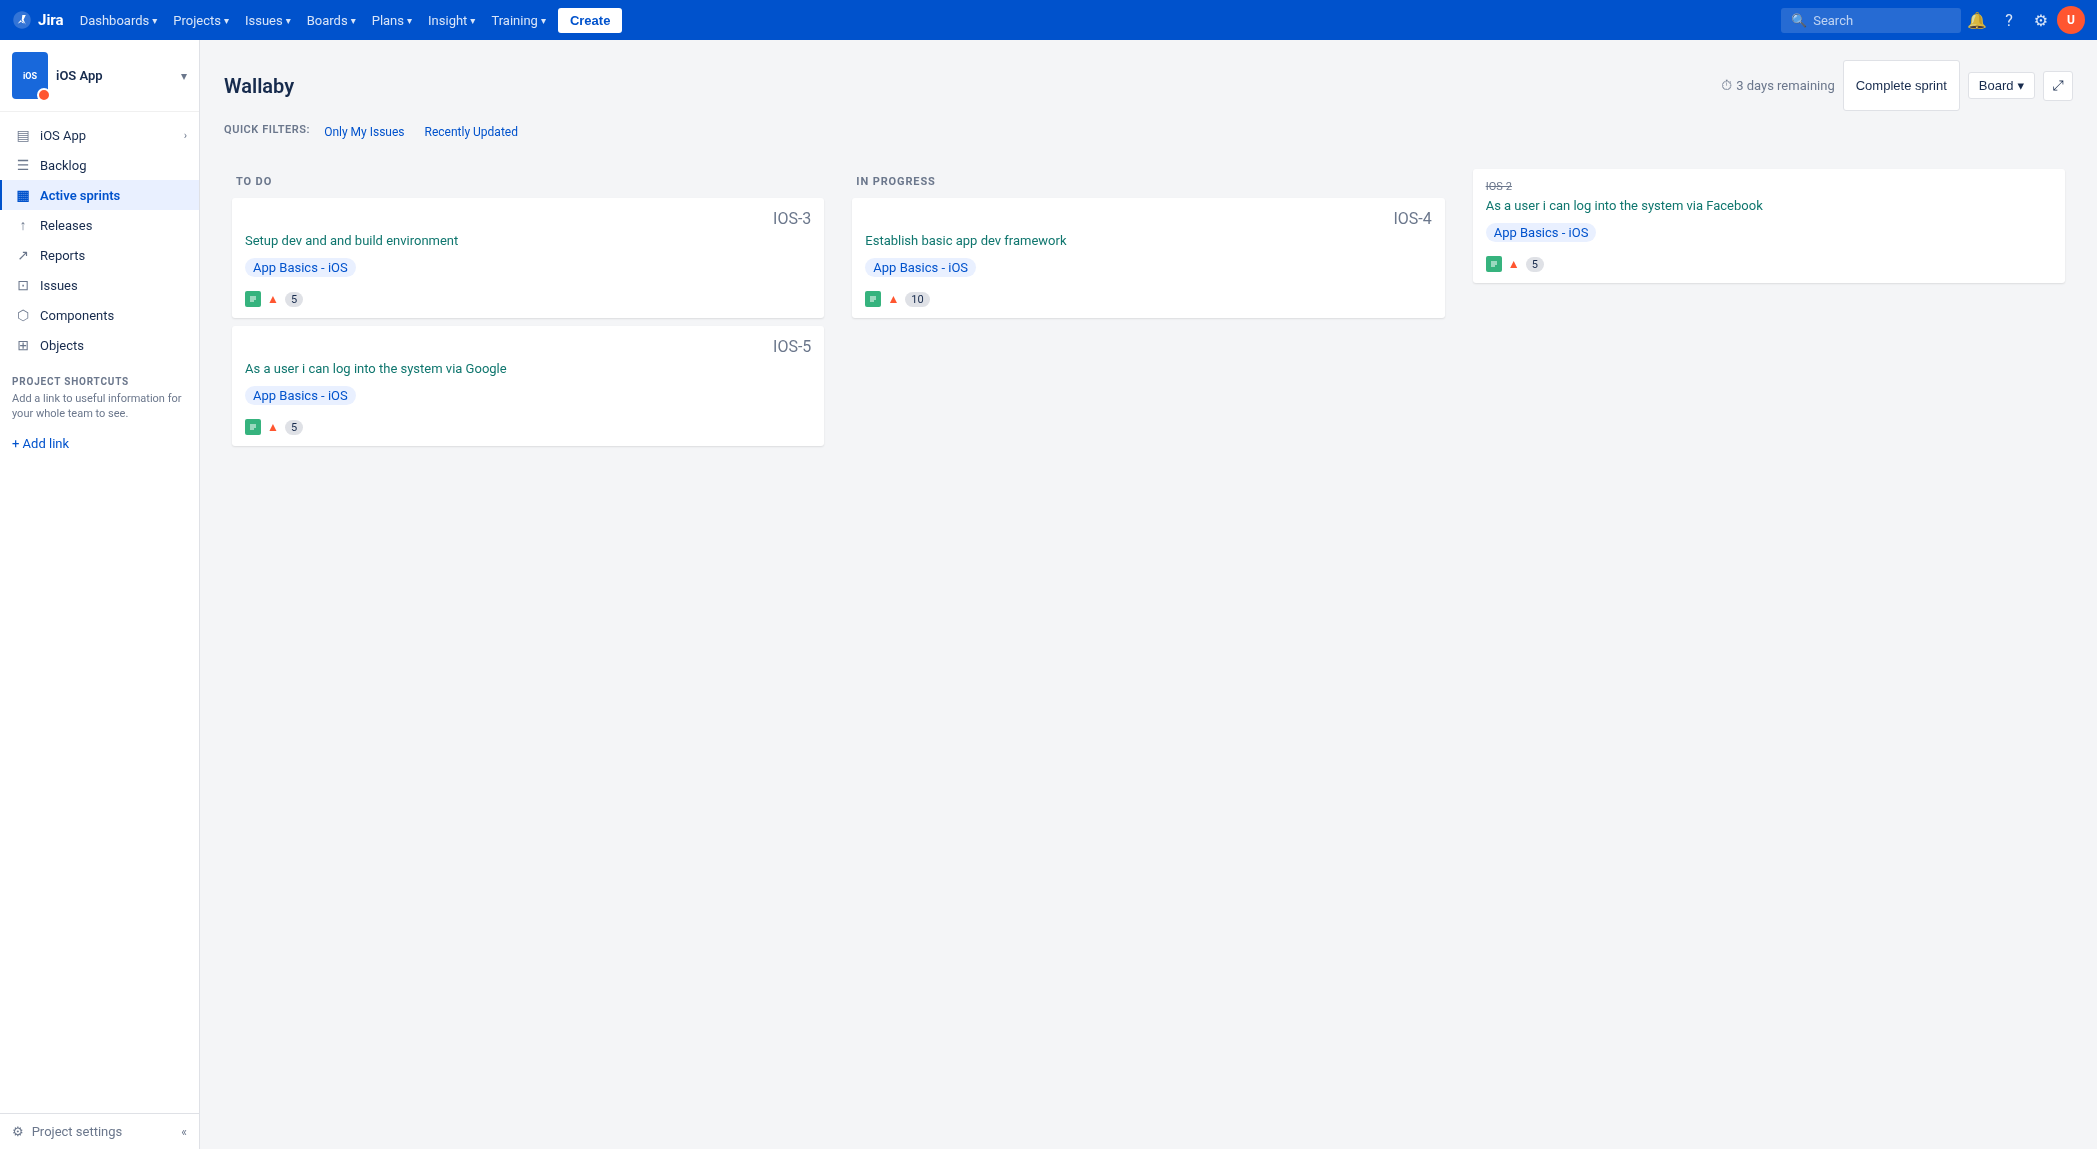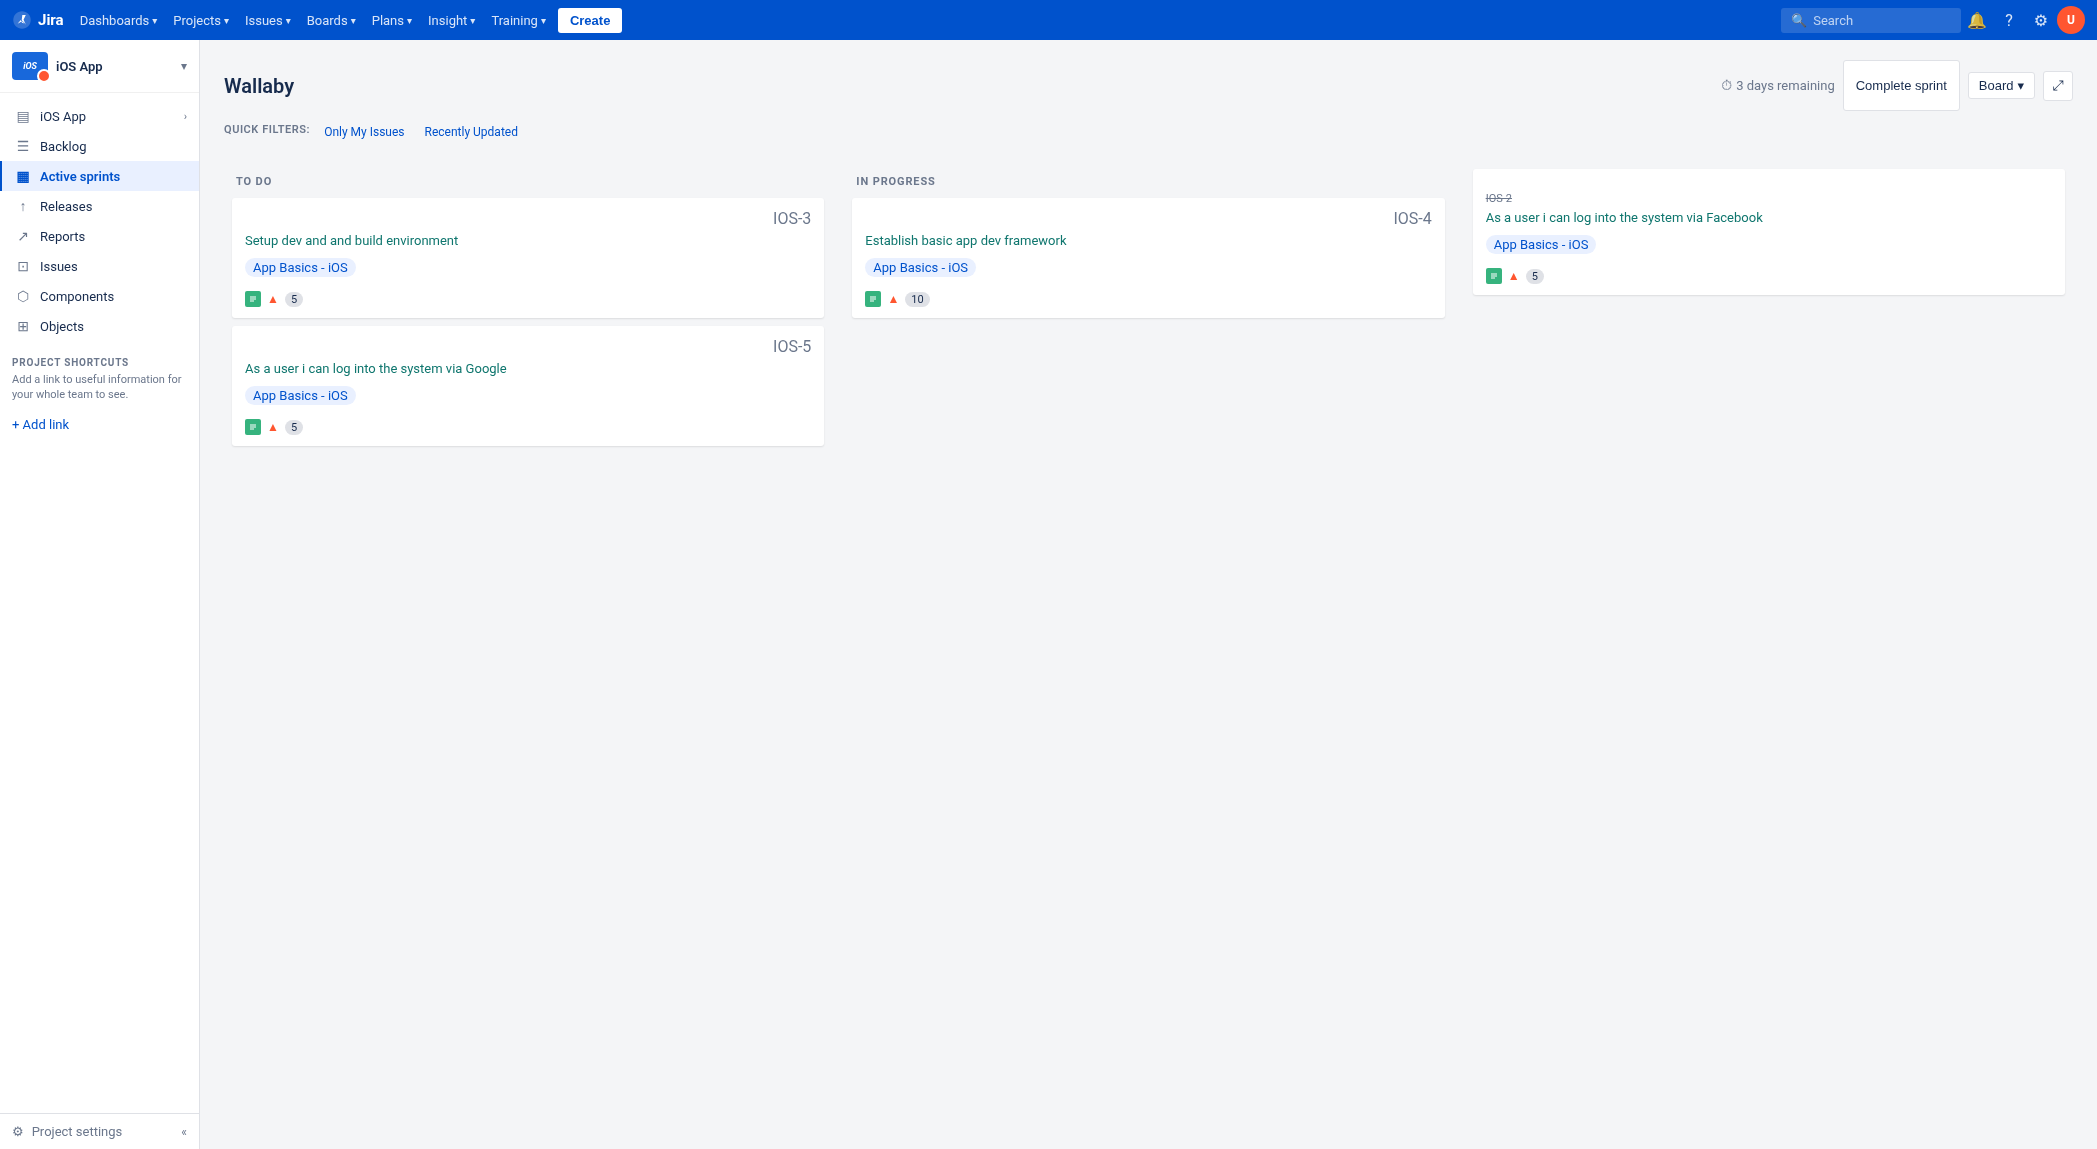--- a/index.html
+++ b/index.html
@@ -95,28 +95,27 @@
       z-index: 50;
     }
     .sidebar-project-header {
       display: flex;
       align-items: center;
       gap: 8px;
       padding: 12px 12px;
       border-bottom: 1px solid #f0f0f0;
     }
     .project-icon {
-      width: 36px; height: 28px;
+      width: 36px; height: 47px;
       background: #1868db;
       border-radius: 4px;
       display: flex; align-items: center; justify-content: center;
       color: white; font-size: 11px; font-weight: bold;
       position: relative;
       flex-shrink: 0;
-      font-style: italic;
     }
     .project-icon .badge {
       position: absolute;
       bottom: -3px; right: -3px;
       width: 14px; height: 14px;
       background: #ff5630;
       border-radius: 50%;
       border: 2px solid white;
     }
     .project-name {
@@ -331,21 +330,20 @@
       border-radius: 10px;
       padding: 1px 6px;
     }
 
     
     .card-id-done {
       font-size: 11px;
       color: #6b778c;
       margin-bottom: 4px;
       text-decoration: line-through;
-      margin-top: 12px;
     }
 
     
     .sidebar-shortcuts-label {
       font-size: 10px;
       font-weight: 700;
       color: #6b778c;
       text-transform: uppercase;
       letter-spacing: 0.08em;
       padding: 16px 12px 4px;

